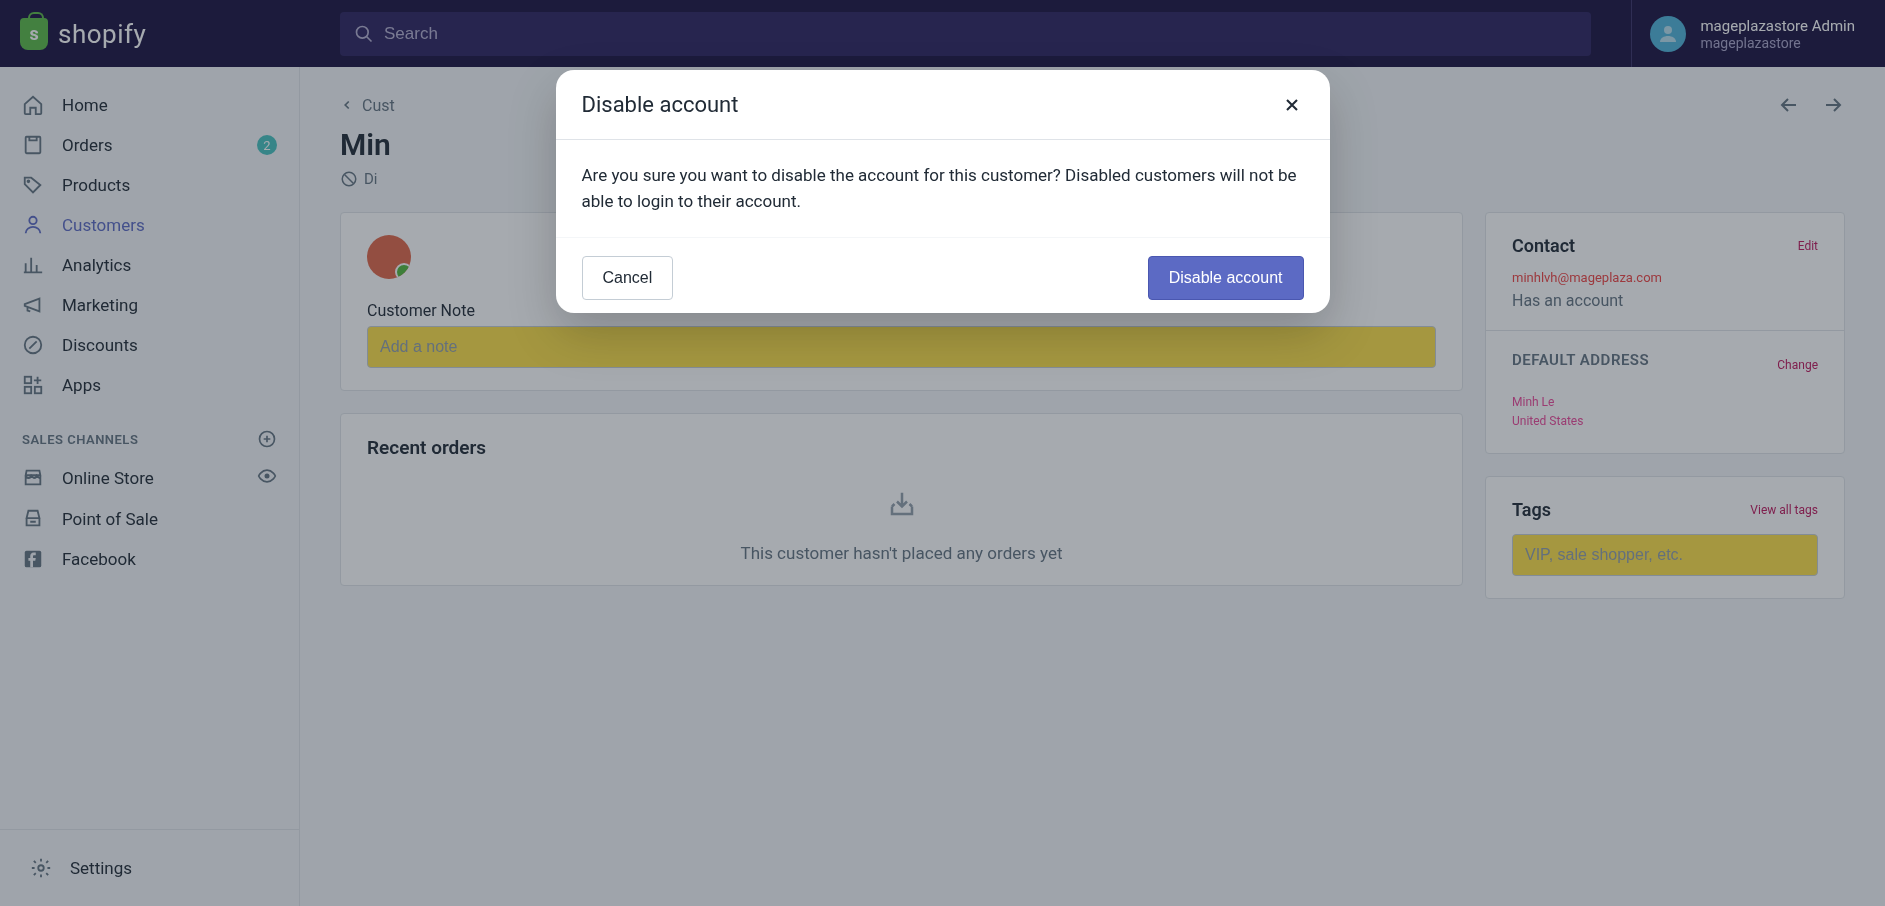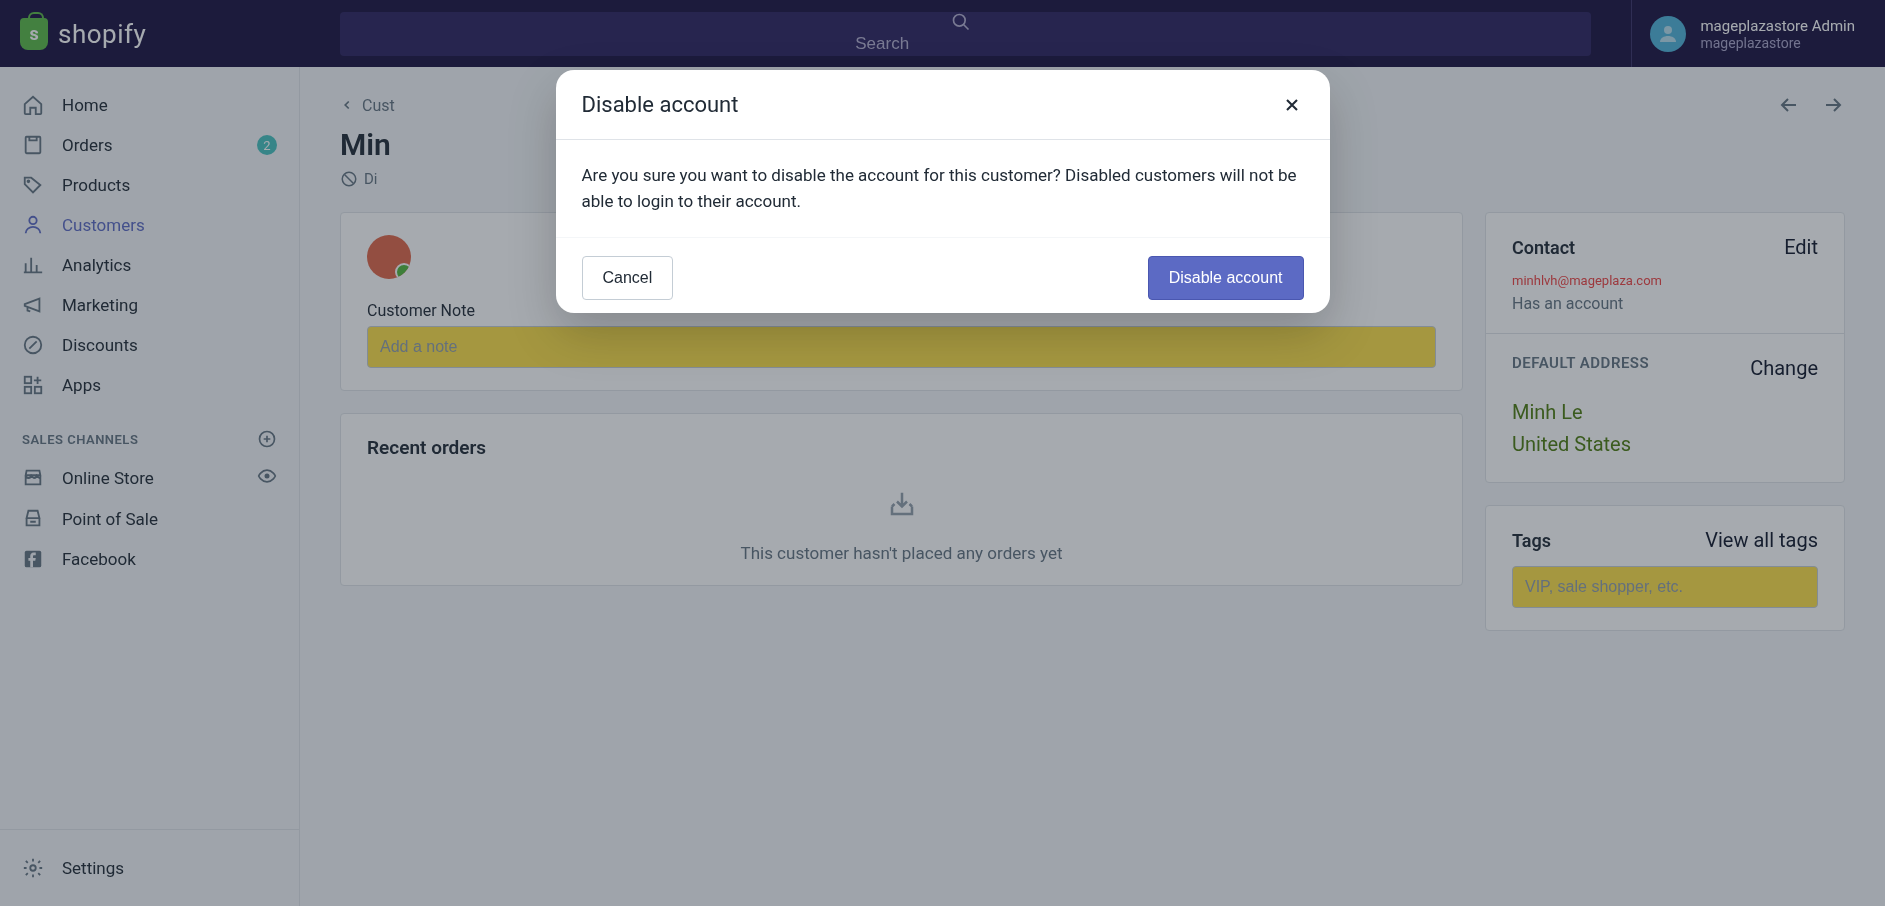--- a/index.html
+++ b/index.html
@@ -5,21 +5,21 @@
 * { box-sizing: border-box; margin: 0; padding: 0; }
 body { font-family: -apple-system, BlinkMacSystemFont, "Segoe UI", Roboto, sans-serif; background: #f4f6f8; overflow: hidden; }
 
 
 .header { height: 67px; background: #1a1240; display: flex; align-items: center; color: #fff; position: relative; }
 .logo-section { width: 300px; display: flex; align-items: center; padding-left: 20px; }
 .logo-icon { width: 28px; height: 32px; background: #5bba47; border-radius: 4px 4px 8px 8px; display: flex; align-items: center; justify-content: center; margin-right: 10px; font-weight: bold; color: #fff; font-size: 18px; position: relative; }
 .logo-icon::before { content: ''; position: absolute; top: -6px; left: 8px; width: 12px; height: 10px; border: 2px solid #5bba47; border-bottom: none; border-radius: 6px 6px 0 0; }
 .logo-text { font-size: 26px; font-weight: 400; letter-spacing: 0.5px; }
 .search-wrap { flex: 1; padding: 0 40px; }
-.search-box { background: #2c2260; border-radius: 4px; height: 44px; display: flex; align-items: center; padding: 0 14px; flex-direction: column; }
+.search-box { background: #2c2260; border-radius: 4px; height: 44px; display: flex; align-items: center; padding: 0 14px; }
 .search-box svg { width: 20px; height: 20px; fill: #b5b0d0; margin-right: 10px; }
 .search-box input { background: transparent; border: none; outline: none; color: #c0bcd8; font-size: 17px; flex: 1; }
 .search-box input::placeholder { color: #b5b0d0; }
 .header-divider { width: 1px; height: 67px; background: #3a3168; }
 .user-section { display: flex; align-items: center; padding: 0 30px 0 18px; }
 .avatar { width: 36px; height: 36px; border-radius: 50%; background: #4fb3d9; display: flex; align-items: center; justify-content: center; margin-right: 14px; }
 .avatar svg { width: 24px; height: 24px; fill: #b8e0ee; }
 .user-info { display: flex; flex-direction: column; }
 .user-name { font-size: 15px; color: #fff; }
 .user-store { font-size: 14px; color: #a8a3c8; }
@@ -33,51 +33,51 @@
 .nav-item { display: flex; align-items: center; padding: 9px 22px; color: #212b36; font-size: 17px; cursor: pointer; position: relative; }
 .nav-item.active { color: #5c6ac4; }
 .nav-icon { width: 22px; height: 22px; margin-right: 18px; display: flex; align-items: center; justify-content: center; }
 .nav-icon svg { width: 22px; height: 22px; fill: none; stroke: #637381; stroke-width: 2; }
 .nav-item.active .nav-icon svg { stroke: #5c6ac4; }
 .badge { background: #47c1bf; color: #fff; border-radius: 10px; min-width: 20px; height: 20px; padding: 0 6px; font-size: 13px; display: flex; align-items: center; justify-content: center; margin-left: auto; }
 .section-title { display: flex; align-items: center; justify-content: space-between; padding: 24px 22px 8px 22px; font-size: 13px; font-weight: 600; color: #637381; letter-spacing: 0.5px; }
 .section-title svg { width: 20px; height: 20px; stroke: #637381; fill: none; stroke-width: 2; }
 .preview-icon { margin-left: auto; }
 .preview-icon svg { width: 20px; height: 20px; fill: #637381; }
-.settings-item { margin-top: auto; border-top: 1px solid #dfe3e8; padding: 18px 0; }
+.settings-item { margin-top: auto; border-top: 1px solid #dfe3e8; padding: 18px 8px; }
 
 
 .main { flex: 1; padding: 26px 40px; overflow-y: auto; }
 .breadcrumb { display: flex; align-items: center; justify-content: space-between; margin-bottom: 10px; }
 .breadcrumb-left { display: flex; align-items: center; color: #637381; font-size: 16px; cursor: pointer; }
 .breadcrumb-left svg { width: 14px; height: 14px; stroke: #637381; fill: none; stroke-width: 3; margin-right: 8px; }
 .nav-arrows { display: flex; gap: 20px; }
 .nav-arrows svg { width: 24px; height: 24px; stroke: #637381; fill: none; stroke-width: 2; cursor: pointer; }
 .page-title { font-size: 30px; font-weight: 600; color: #212b36; margin-bottom: 8px; }
 .status-row { display: flex; align-items: center; color: #637381; font-size: 15px; margin-bottom: 24px; }
 .status-row svg { width: 18px; height: 18px; stroke: #637381; fill: none; stroke-width: 2; margin-right: 6px; }
 
 .content-grid { display: flex; gap: 22px; }
 .main-col { flex: 1; }
 .side-col { width: 360px; }
 
 .card { background: #fff; border: 1px solid #dfe3e8; border-radius: 4px; padding: 22px 26px; margin-bottom: 22px; }
 .card-header { display: flex; align-items: center; justify-content: space-between; margin-bottom: 14px; }
 .card-title { font-size: 18px; font-weight: 600; color: #212b36; }
-.link { color: #0f172a; font-size: 20px; cursor: pointer; text-align: center; }
+.link { color: #be185d; font-size: 12px; cursor: pointer; text-align: center; }
 .customer-avatar { width: 44px; height: 44px; border-radius: 50%; background: #e06648; display: flex; align-items: center; justify-content: center; overflow: hidden; position: relative; margin-bottom: 22px; }
 .customer-avatar::after { content: ''; position: absolute; bottom: -2px; right: -2px; width: 14px; height: 14px; background: #50b83c; border: 2px solid #fff; border-radius: 50%; }
 .field-label { font-size: 16px; color: #212b36; margin-bottom: 6px; display: block; }
 .text-input { width: 100%; height: 42px; border: 1px solid #c4cdd5; border-radius: 4px; padding: 0 12px; font-size: 16px; background: #fde047; }
 .text-input::placeholder { color: #919eab; }
 
 .email-link { color: #ef4444; font-size: 13px; display: block; margin-bottom: 6px; }
 .muted { color: #637381; font-size: 16px; }
 .section-sub { font-size: 15px; font-weight: 600; color: #637381; letter-spacing: 0.5px; margin-bottom: 10px; }
-.address-block { font-size: 20px; color: #4d7c0f; line-height: 1.6; }
+.address-block { font-size: 12px; color: #ec4899; line-height: 1.6; }
 
 .recent-title { font-size: 19px; font-weight: 600; color: #212b36; margin-bottom: 30px; }
 .empty-state { text-align: center; color: #637381; font-size: 17px; }
 .empty-icon { margin-bottom: 20px; }
 .empty-icon svg { width: 30px; height: 30px; stroke: #919eab; fill: none; stroke-width: 2; }
 
 
 .overlay { position: fixed; inset: 0; background: rgba(33,43,54,0.4); z-index: 100; }
 .modal { position: fixed; top: 70px; left: 50%; transform: translateX(-50%); width: 774px; background: #fff; border-radius: 18px; box-shadow: 0 20px 50px rgba(0,0,0,0.2); z-index: 101; }
 .modal-header { display: flex; align-items: center; justify-content: space-between; padding: 22px 26px; border-bottom: 1px solid #dfe3e8; }

